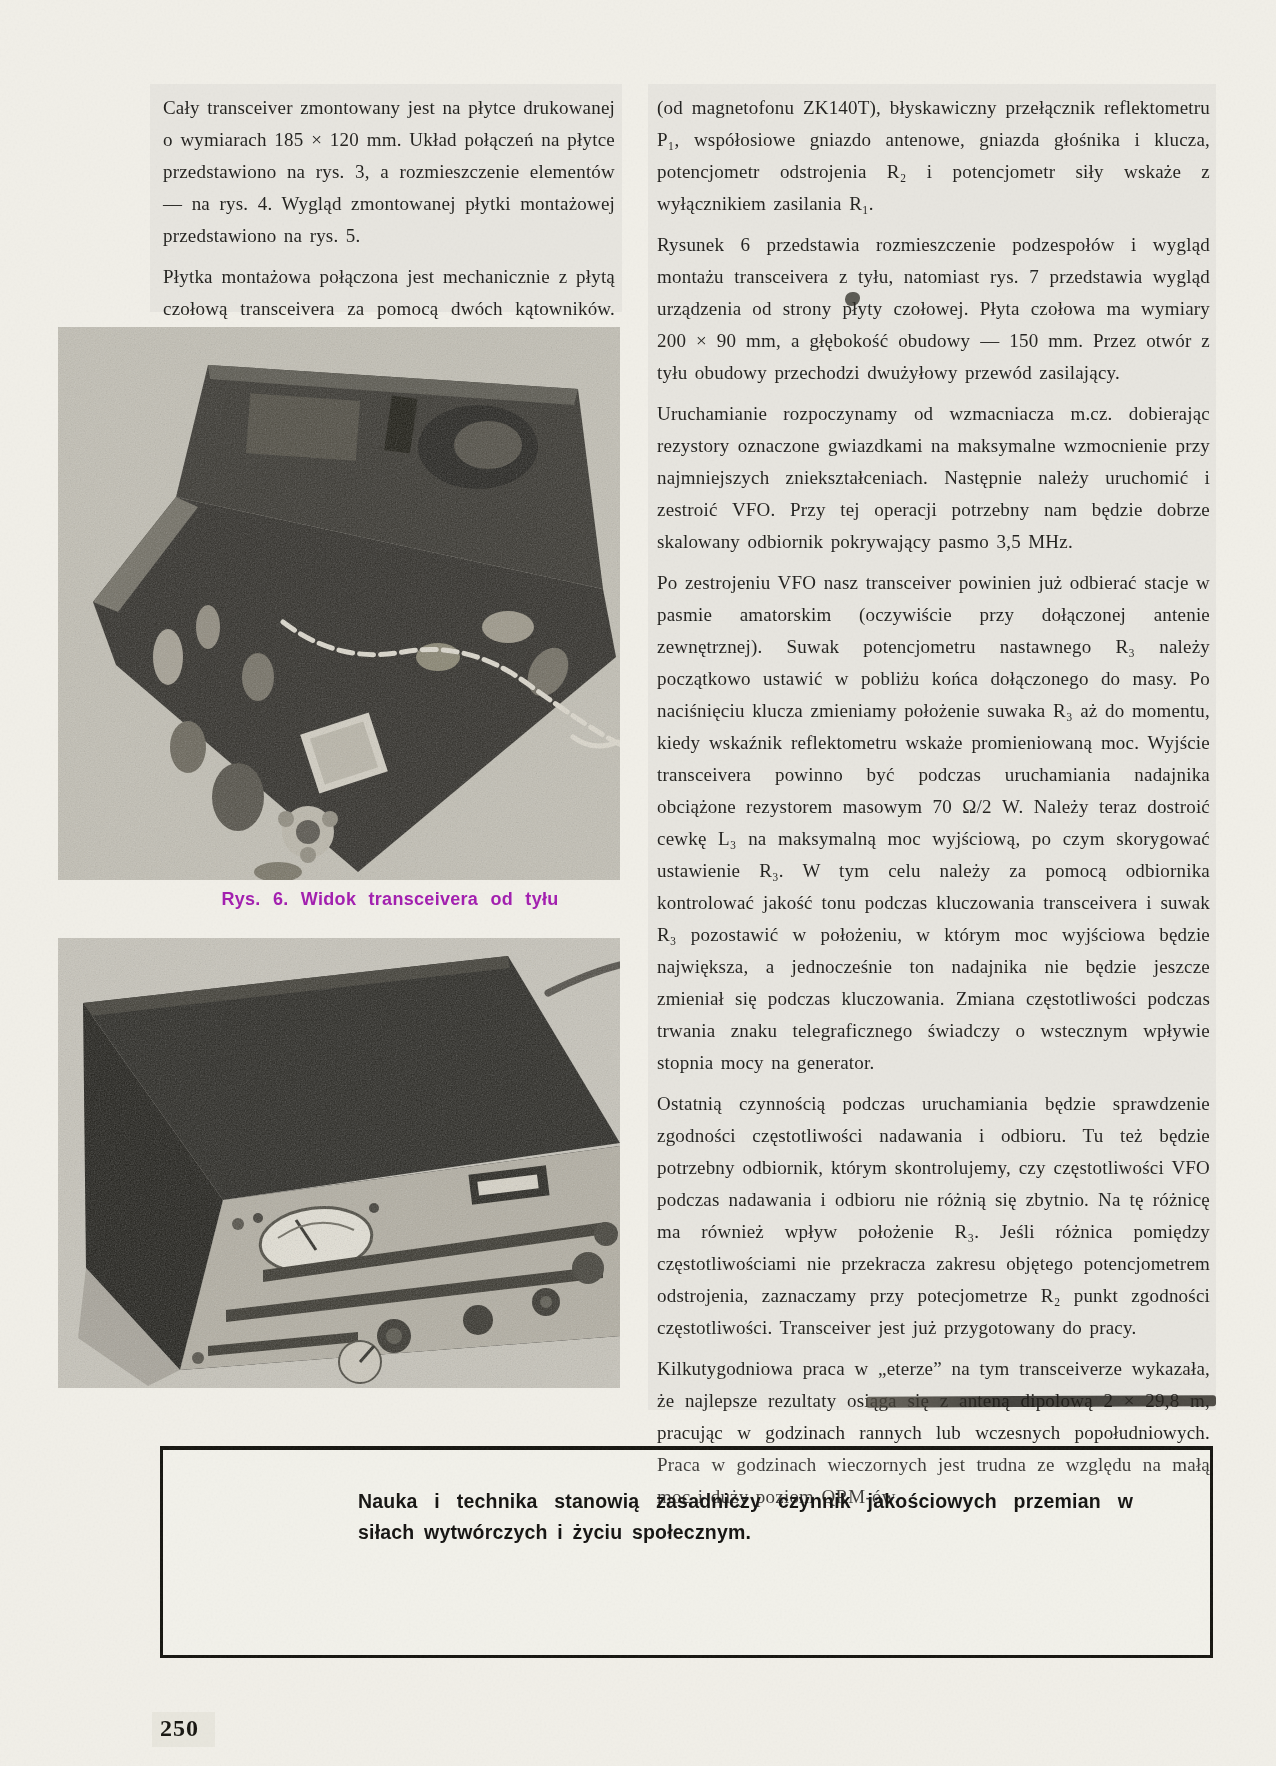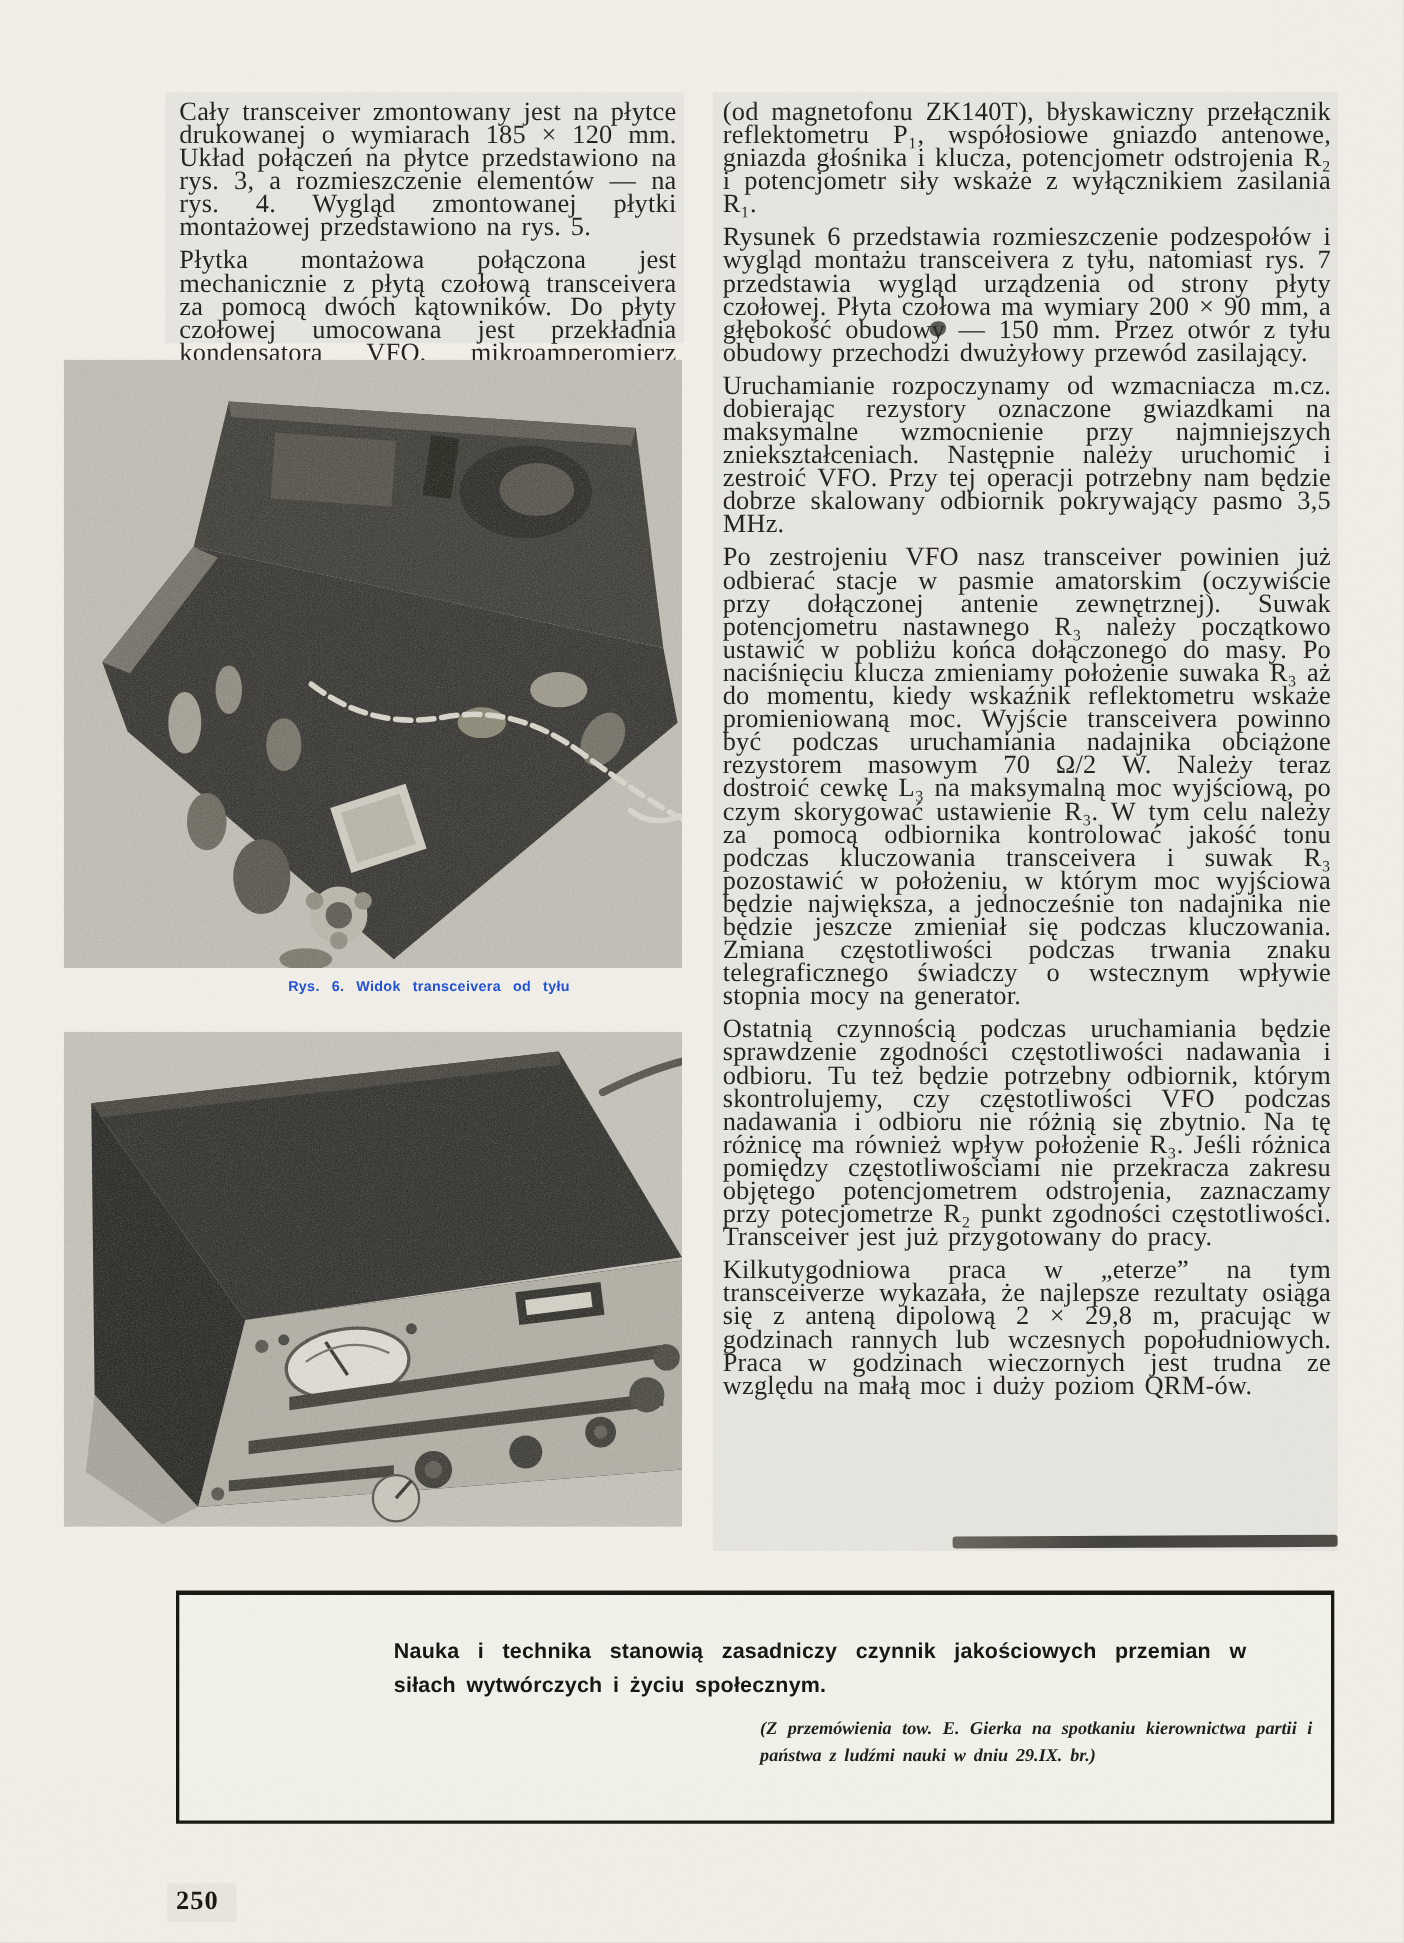--- a/index.html
+++ b/index.html
@@ -8,38 +8,38 @@
     width:1276px;height:1766px;
     background:#f1efe8;
     overflow:hidden;
     font-family:"Liberation Serif", serif;
     color:#201f1c;
   }
   .scan-shade{position:absolute;background:rgba(60,58,50,0.05);}
   .col{
     position:absolute;
     text-align:justify;
-    font-size:24px;
-    line-height:21px;
+    font-size:19px;
+    line-height:32px;
     word-spacing:2.5px;
     letter-spacing:0.2px;
     font-family:Liberation Serif, serif;
   }
   .col p{margin:0 0 9px 0;}
   .col p:last-child{margin-bottom:0;}
   .figure-photo{position:absolute;}
   .figcaption{
     position:absolute;
     font-family:"Liberation Sans", sans-serif;
     font-weight:bold;
-    font-size:13px;
+    font-size:18px;
     letter-spacing:0.3px;
     word-spacing:7px;
     text-align:center;
-    color:#1d4ed8;
+    color:#a21caf;
   }
   .quote-box{
     position:absolute;
     left:160px;top:1446px;
     width:1053px;height:212px;
     border:3px solid #15140f;
     border-top-width:4px;
     box-sizing:border-box;
     background:rgba(255,255,255,0.12);
   }
@@ -220,21 +220,20 @@
 
       <polygon points="28,330 122,432 90,448 20,400" fill="#9a968b" opacity="0.7"></polygon>
       <rect width="562" height="450" filter="url(#noise2)" opacity="0.30"></rect>
     </svg>
   </div>
 
   <div class="smudge"></div>
 
   <div class="quote-box">
     <div class="quote-text">Nauka i technika stanowią zasadniczy czynnik jakościowych przemian w siłach wytwórczych i życiu społecznym.</div>
-    <div class="quote-attrib">(Z przemówienia tow. E. Gierka na spotkaniu kierownictwa partii i państwa z ludźmi nauki w dniu 29.IX. br.)</div>
   </div>
 
   <div class="page-number">250</div>
 
   <svg class="texture" width="1276" height="1766" viewBox="0 0 1276 1766" xmlns="http://www.w3.org/2000/svg">
     <defs>
       <filter id="paper" x="0" y="0" width="100%" height="100%">
         <feTurbulence type="fractalNoise" baseFrequency="0.45" numOctaves="2" stitchTiles="stitch"></feTurbulence>
         <feColorMatrix type="saturate" values="0"></feColorMatrix>
       </filter>

